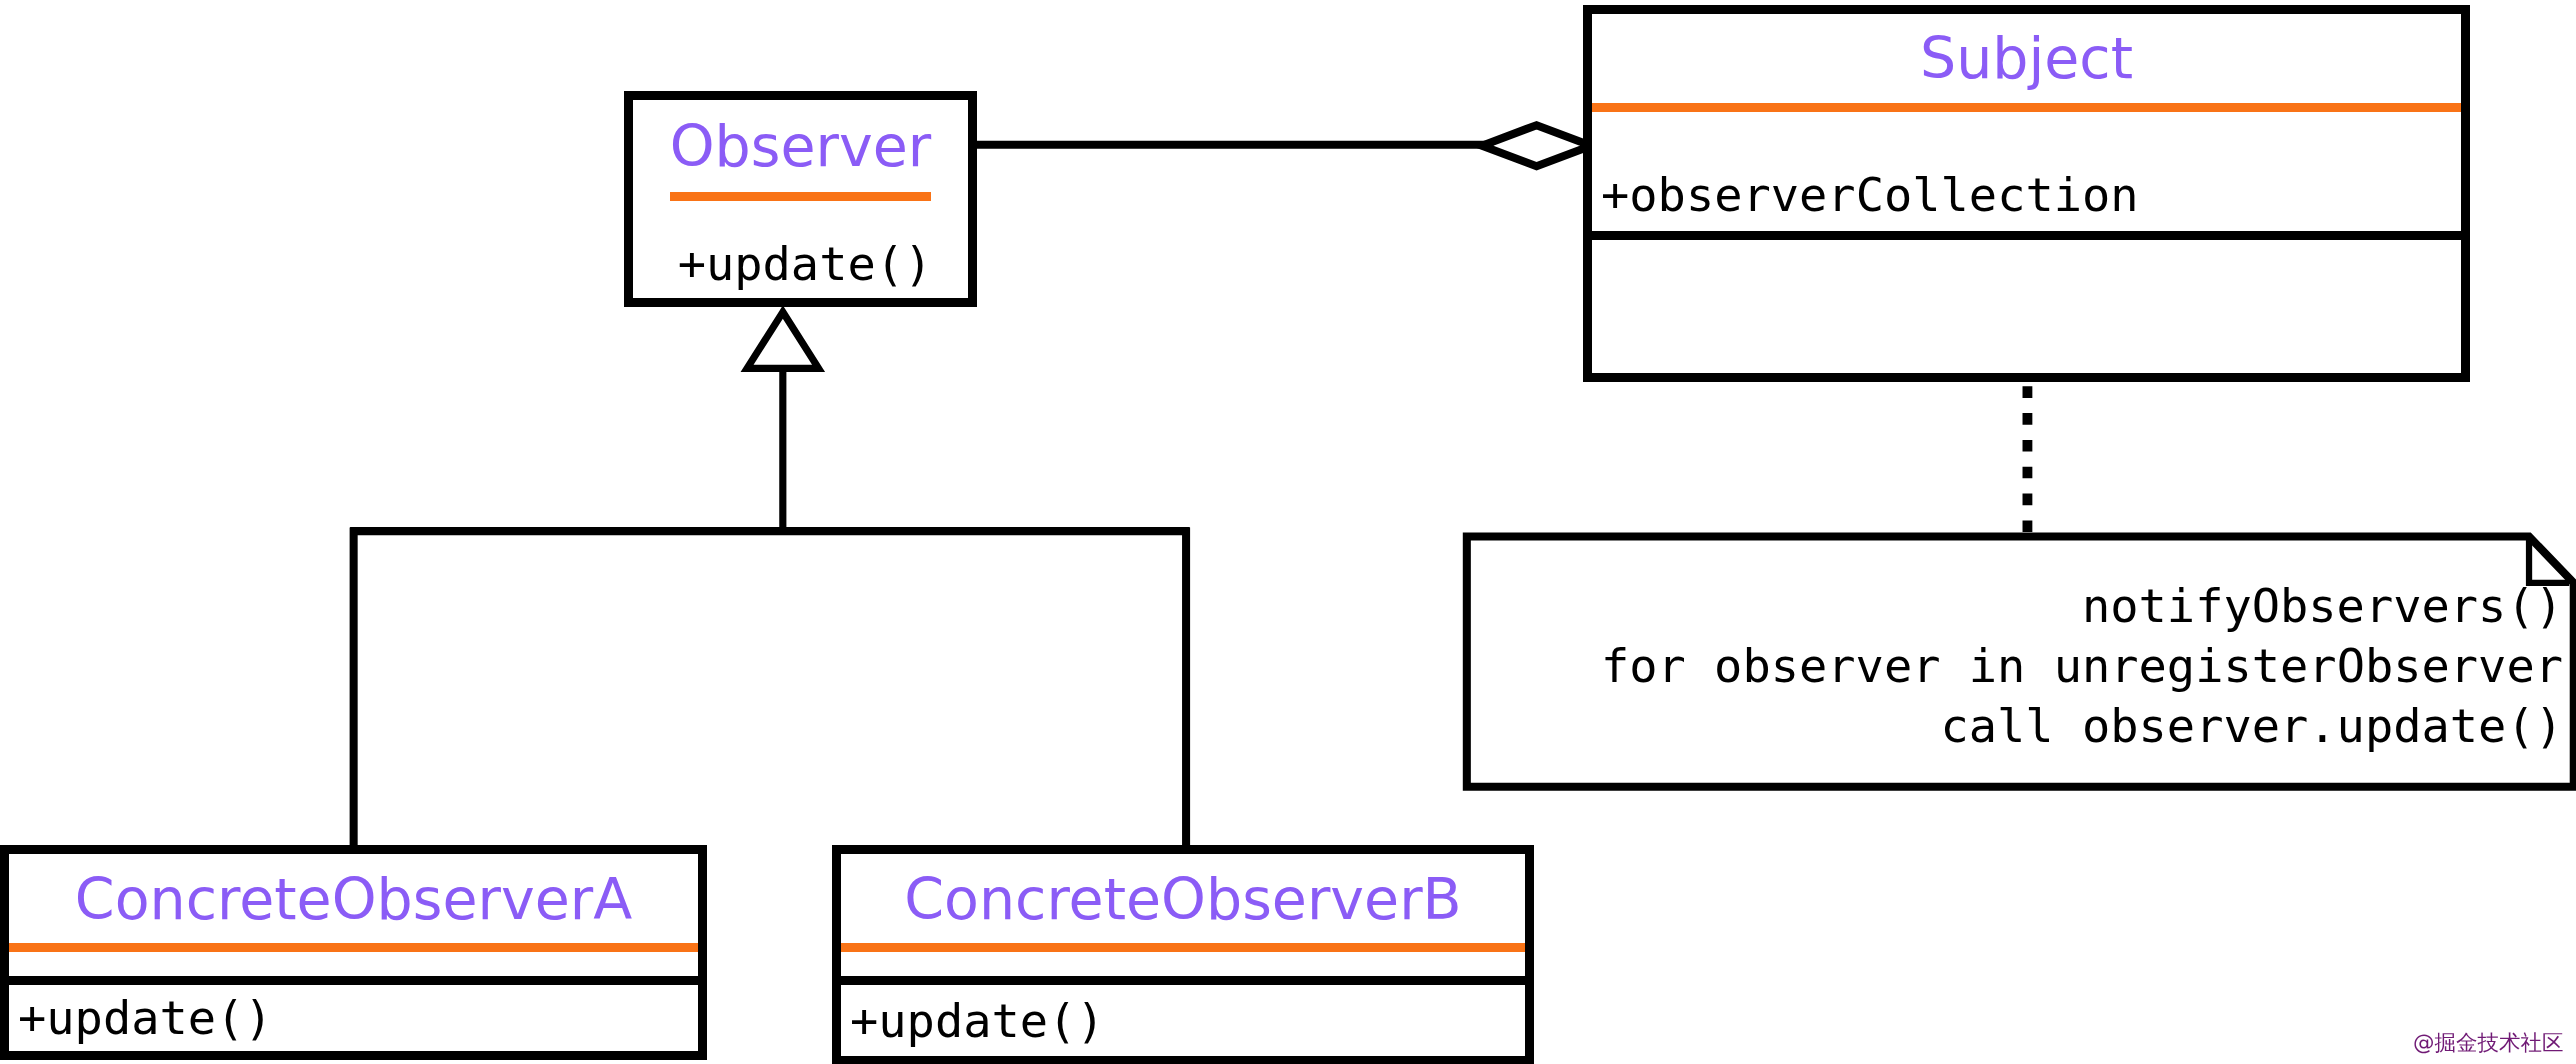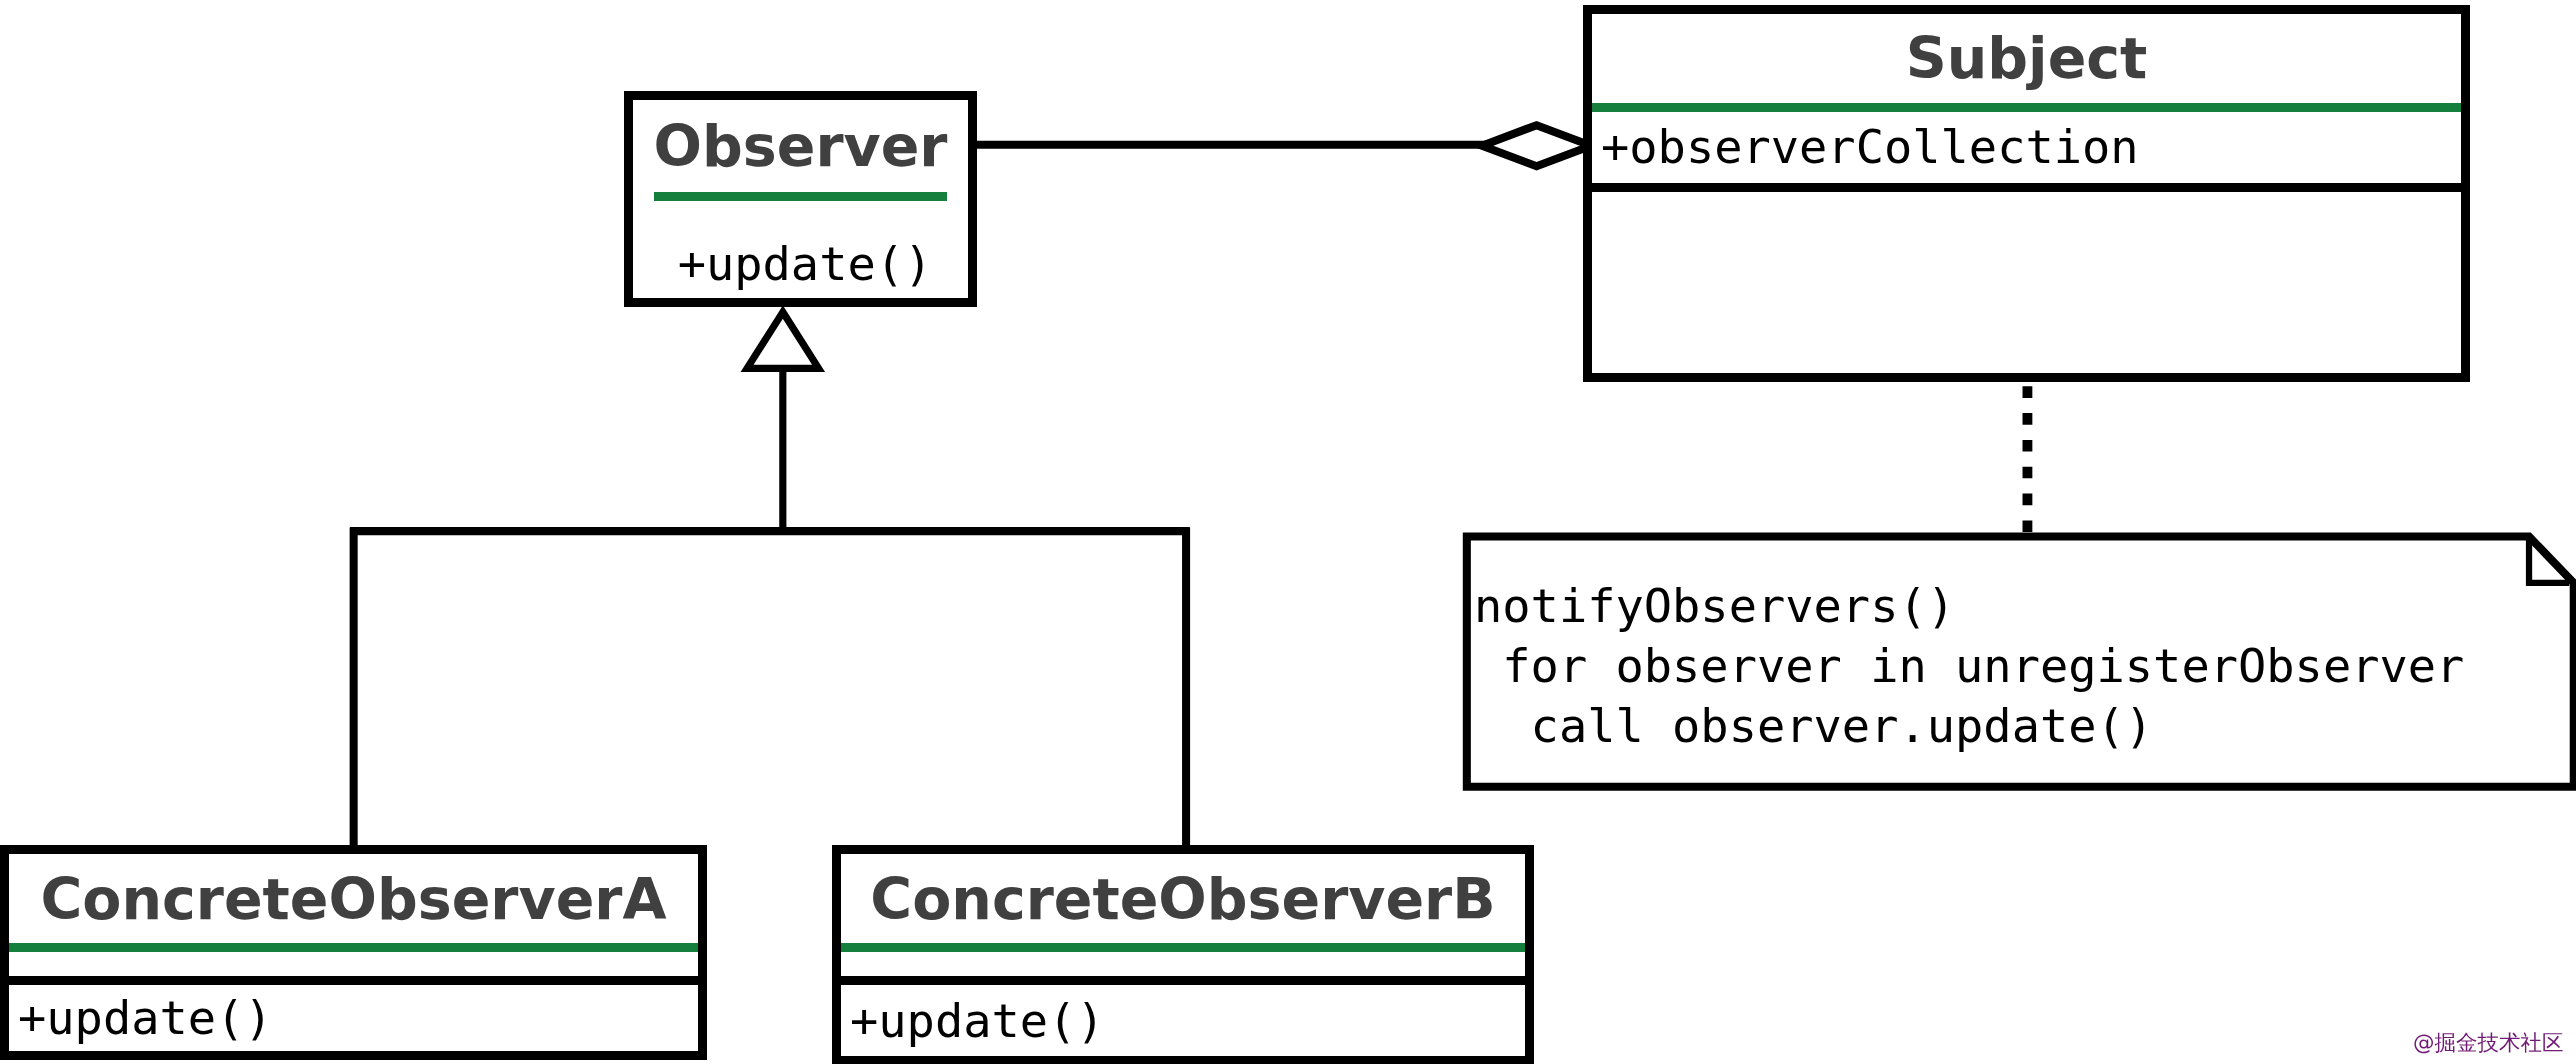--- a/index.html
+++ b/index.html
@@ -26,27 +26,27 @@
     position: absolute;
     z-index: 2;
     box-sizing: border-box;
     border: 9px solid #000000;
     background: #ffffff;
     display: flex;
     flex-direction: column;
   }
   .box-title {
     box-sizing: border-box;
-    border-bottom: 9px solid #15803d;
+    border-bottom: 9px solid #f97316;
     display: flex;
     align-items: center;
     justify-content: center;
-    font-weight: bold;
+    font-weight: normal;
     font-size: 57px;
-    color: #404040;
+    color: #8b5cf6;
     white-space: nowrap;
   }
   .box-attrs {
     box-sizing: border-box;
     border-bottom: 9px solid #000000;
     display: flex;
     flex-direction: column;
     justify-content: center;
   }
   .box-methods {
@@ -63,35 +63,36 @@
     color: #000000;
     padding-left: 9px;
     white-space: pre;
   }
   
   #box-observer   { left: 624px;  top: 91px; width: 353px; height: 216px; align-items: center; }
   #box-observer .box-title   { flex: 0 0 101px; }
   #box-observer .box-attrs   { flex: 0 0 29.5px; }
   #box-subject    { left: 1583px; top: 4.5px;   width: 887px; height: 377px; }
   #box-subject .box-title    { flex: 0 0 98px; }
-  #box-subject .box-attrs    { flex: 0 0 80px; }
+  #box-subject .box-attrs    { flex: 0 0 80px; margin-top: 48px; }
   #box-concrete-a { left: 0px;    top: 845px; width: 707px; height: 215px; }
   #box-concrete-b { left: 832px;  top: 845px; width: 702px; height: 220px; }
   #box-concrete-a .box-title, #box-concrete-b .box-title { flex: 0 0 98px; }
   #box-concrete-a .box-attrs, #box-concrete-b .box-attrs { flex: 0 0 33px; }
 
   #note-text {
     position: absolute;
     z-index: 2;
-    left: 1436px;
+    left: 1476px;
     top: 547px;
     width: 1087px;
     height: 228px;
     padding: 29px 0 0 38px;
     box-sizing: border-box;
+    text-align: right;
   }
   .note-line {
     font-family: "DejaVu Sans Mono", monospace;
     font-size: 47px;
     line-height: 60px;
     color: #000000;
     white-space: pre;
   }
   #watermark {
     position: absolute;

